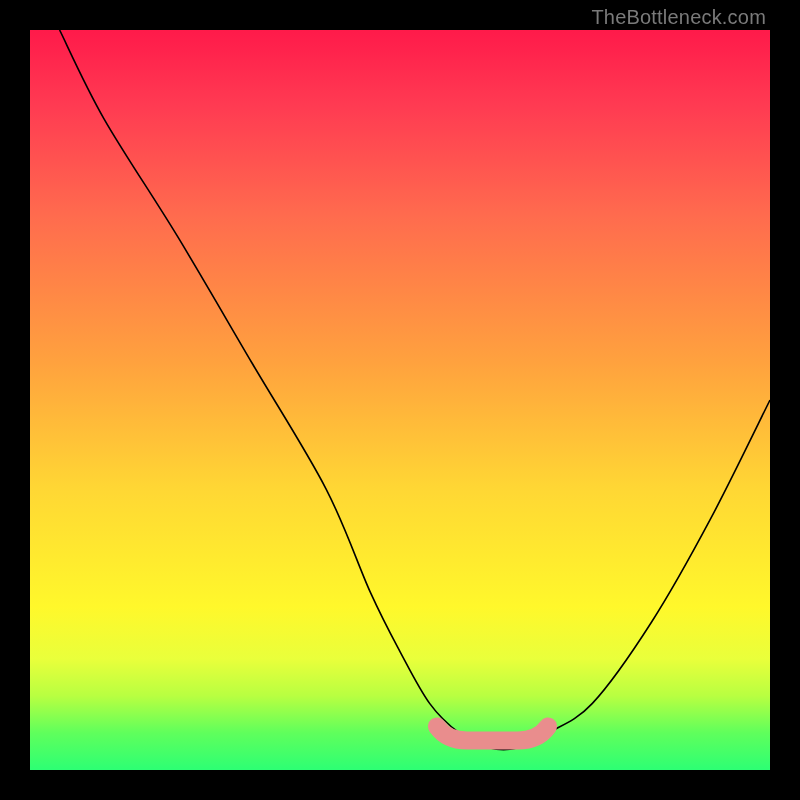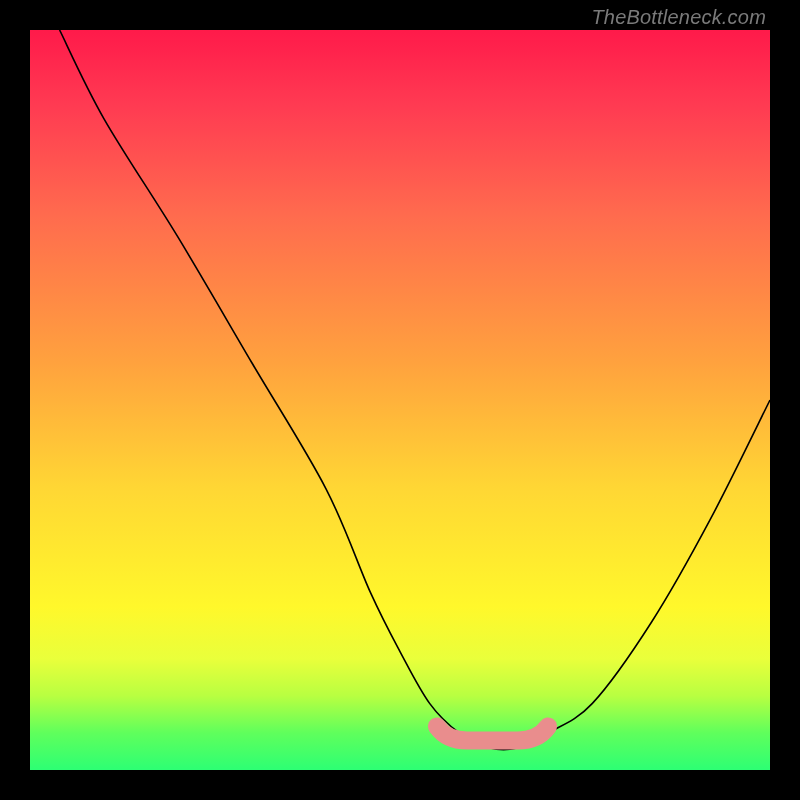--- a/index.html
+++ b/index.html
@@ -39,21 +39,20 @@
     );
   }
   .watermark {
     position: absolute;
     top: 6px;
     right: 34px;
     color: #7a7a7a;
     font-size: 20px;
     font-weight: 400;
     letter-spacing: 0.2px;
-    font-style: italic;
   }
   svg.curve, svg.sausage {
     position: absolute;
     left: 0;
     top: 0;
     width: 740px;
     height: 740px;
     pointer-events: none;
   }
 </style>

